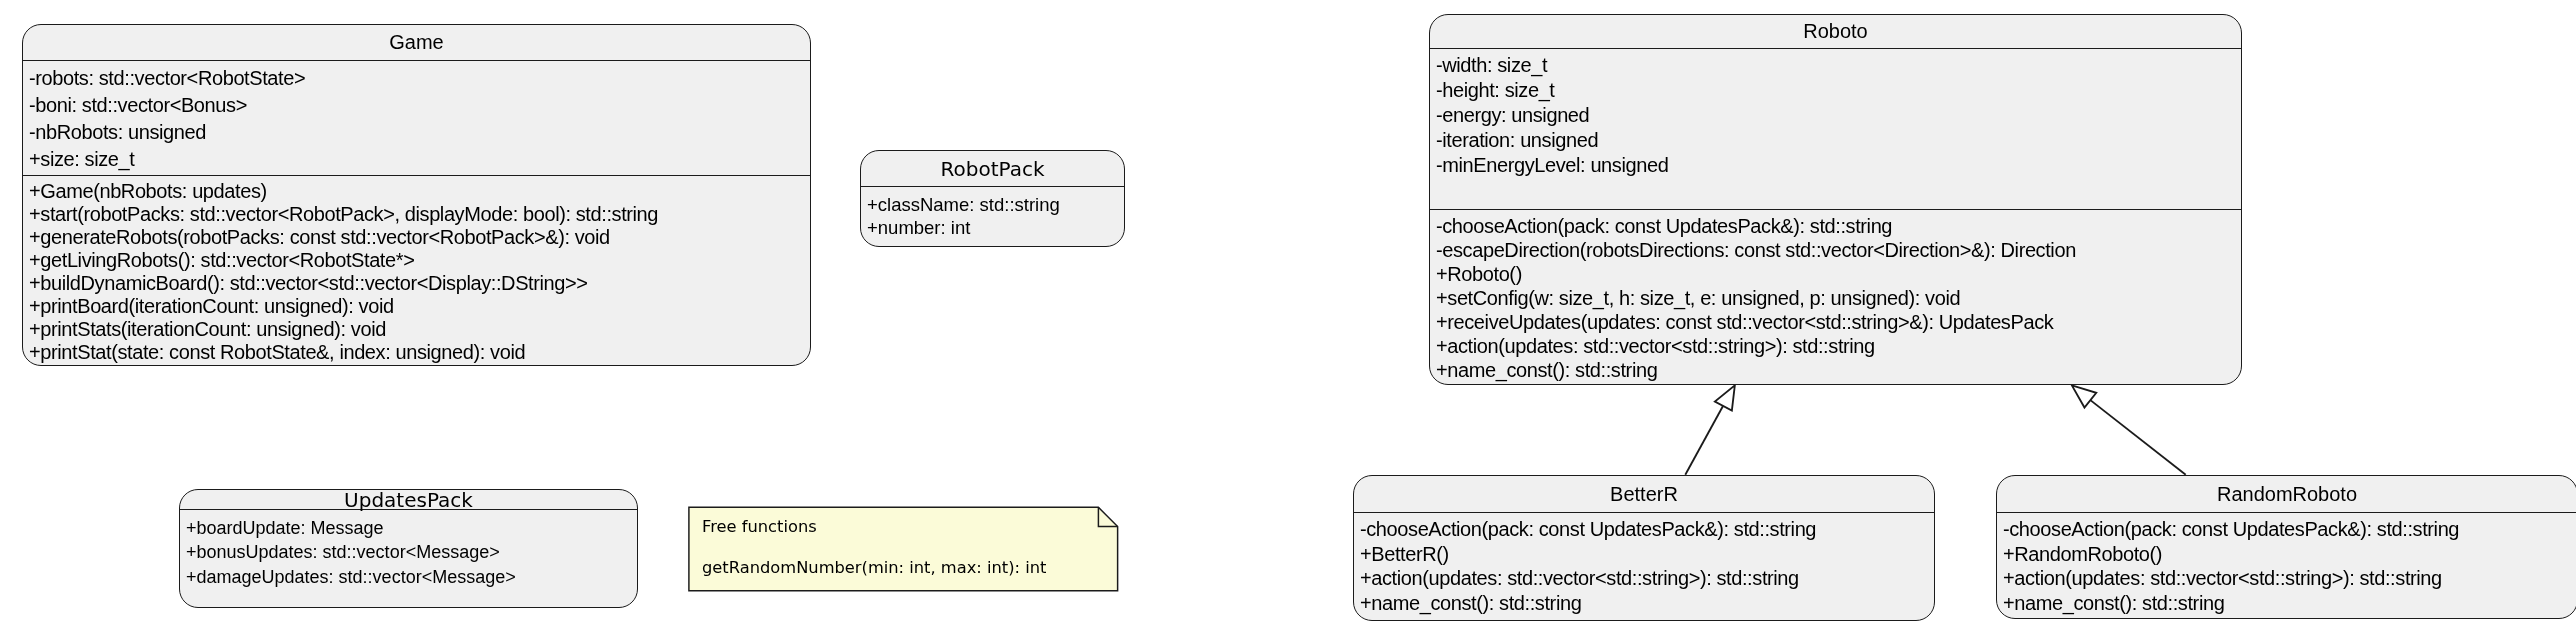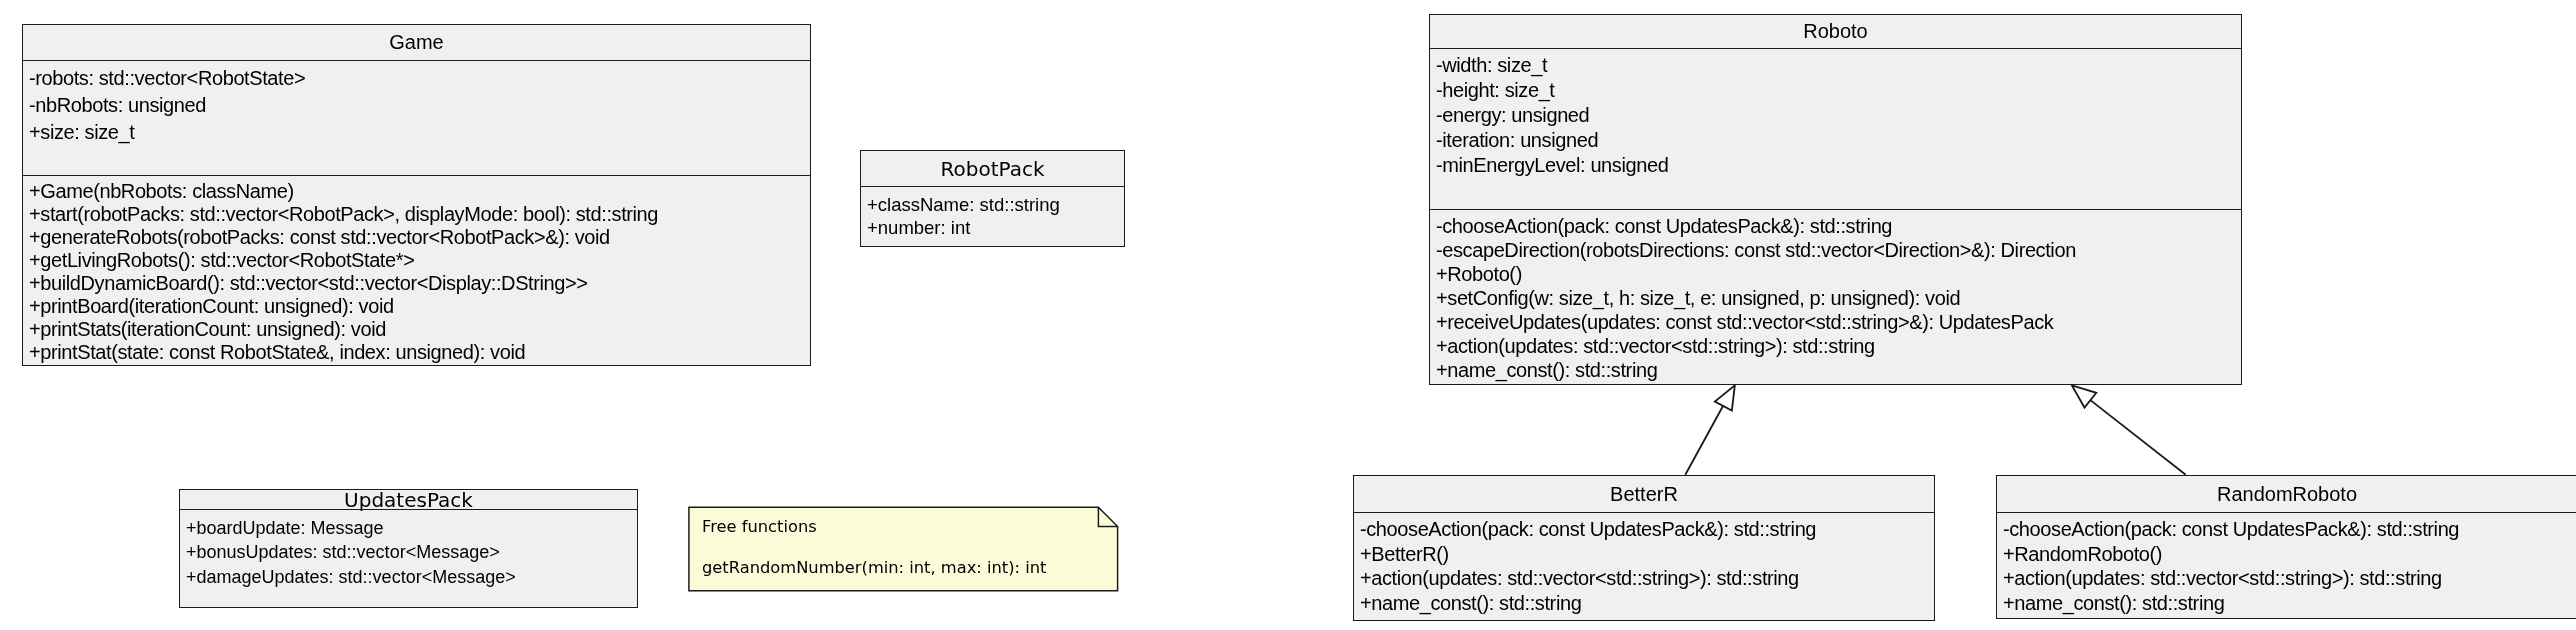--- a/index.html
+++ b/index.html
@@ -10,21 +10,21 @@
     font-family:"Liberation Sans", sans-serif;
     color:#000000;
     overflow:hidden;
   }
   .overlay{position:absolute;left:0;top:0;width:2576px;height:631px;}
   .uml-class{
     position:absolute;
     box-sizing:border-box;
     background:#f0f0f0;
     border:1.5px solid #1b1b1b;
-    border-radius:0;
+    border-radius:19px;
   }
   .uml-title{
     display:flex;align-items:center;justify-content:center;
     font-size:20px;
     border-bottom:1.1px solid #1b1b1b;
     box-sizing:border-box;
   }
   .uml-section{padding:4.4px 6px 0 6px;box-sizing:border-box;}
   .member{
     white-space:nowrap;
@@ -63,25 +63,26 @@
     <g>
       <line x1="2957" y1="642" x2="2828" y2="541" stroke="#1b1b1b" stroke-width="2.5"></line>
       <polygon points="2803,521 2836,531 2820,551" fill="#ffffff" stroke="#1b1b1b" stroke-width="2.5"></polygon>
     </g>
   </svg>
 
   <div class="uml-class" style="left:22px;top:24px;width:789px;height:342px">
     <div class="uml-title" style="height:36px">Game</div>
     <div class="uml-section" style="height:114px">
       <div class="member" style="line-height:27px">-robots: std::vector&lt;RobotState&gt;</div>
+      <div class="member" style="line-height:27px">-boni: std::vector&lt;Bonus&gt;</div>
       <div class="member" style="line-height:27px">-nbRobots: unsigned</div>
       <div class="member" style="line-height:27px">+size: size_t</div>
     </div>
     <div class="uml-section sep-top">
-      <div class="member">+Game(nbRobots: className)</div>
+      <div class="member">+Game(nbRobots: updates)</div>
       <div class="member">+start(robotPacks: std::vector&lt;RobotPack&gt;, displayMode: bool): std::string</div>
       <div class="member">+generateRobots(robotPacks: const std::vector&lt;RobotPack&gt;&amp;): void</div>
       <div class="member">+getLivingRobots(): std::vector&lt;RobotState*&gt;</div>
       <div class="member">+buildDynamicBoard(): std::vector&lt;std::vector&lt;Display::DString&gt;&gt;</div>
       <div class="member">+printBoard(iterationCount: unsigned): void</div>
       <div class="member">+printStats(iterationCount: unsigned): void</div>
       <div class="member static-underline">+printStat(state: const RobotState&amp;, index: unsigned): void</div>
     </div>
   </div>
 

